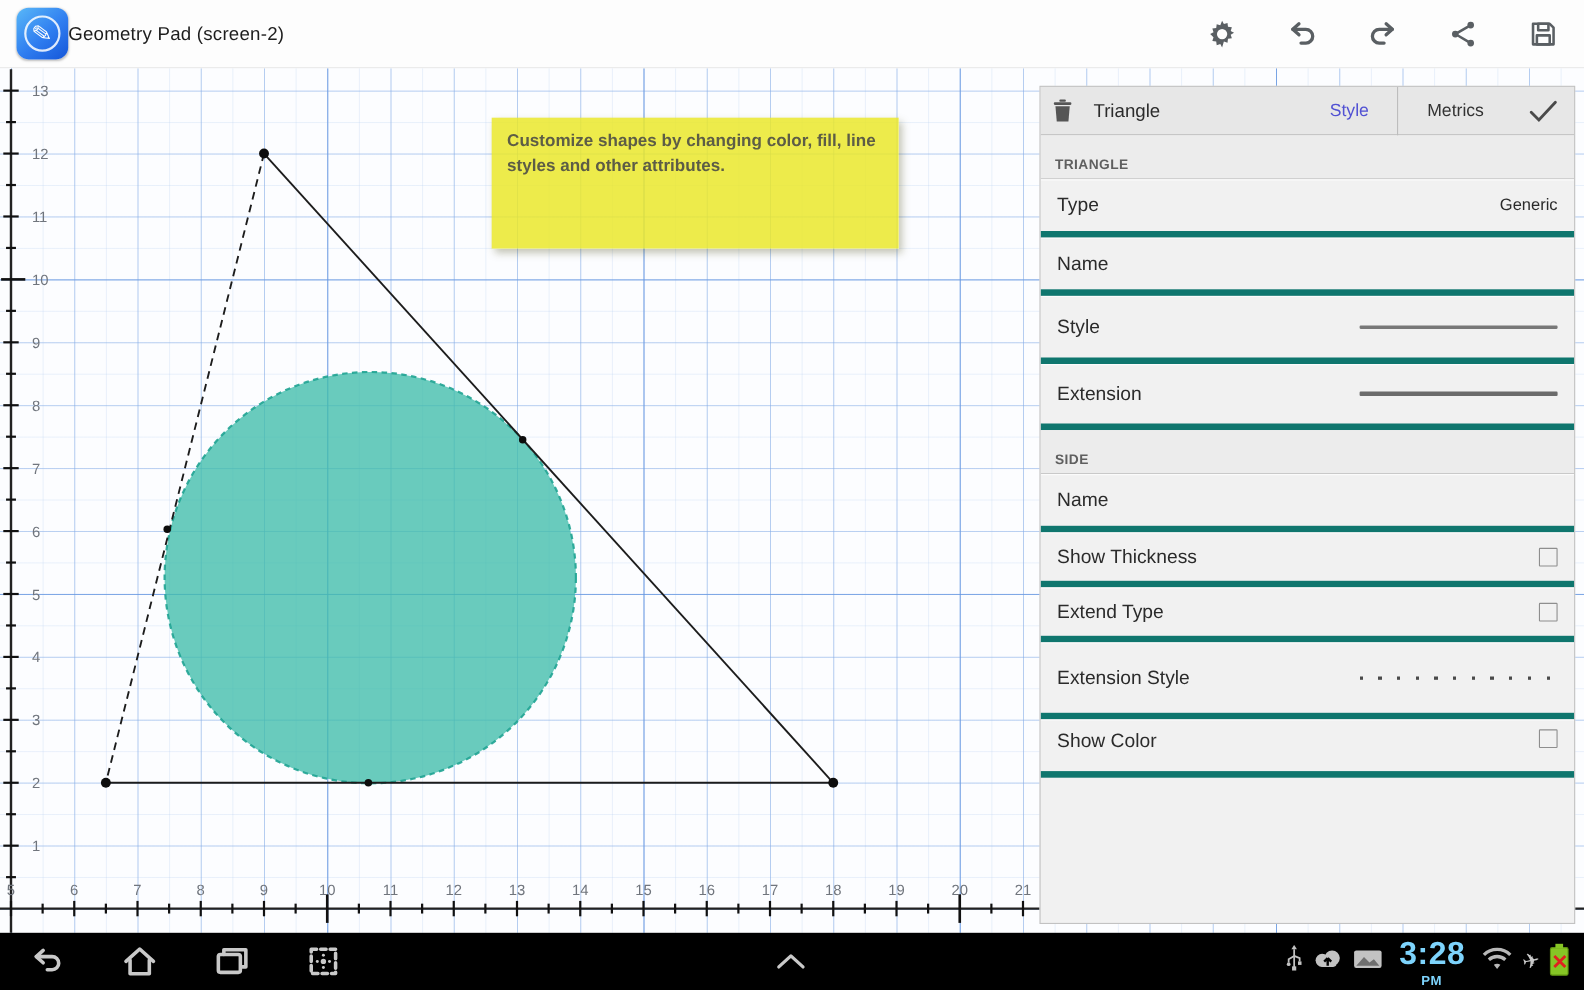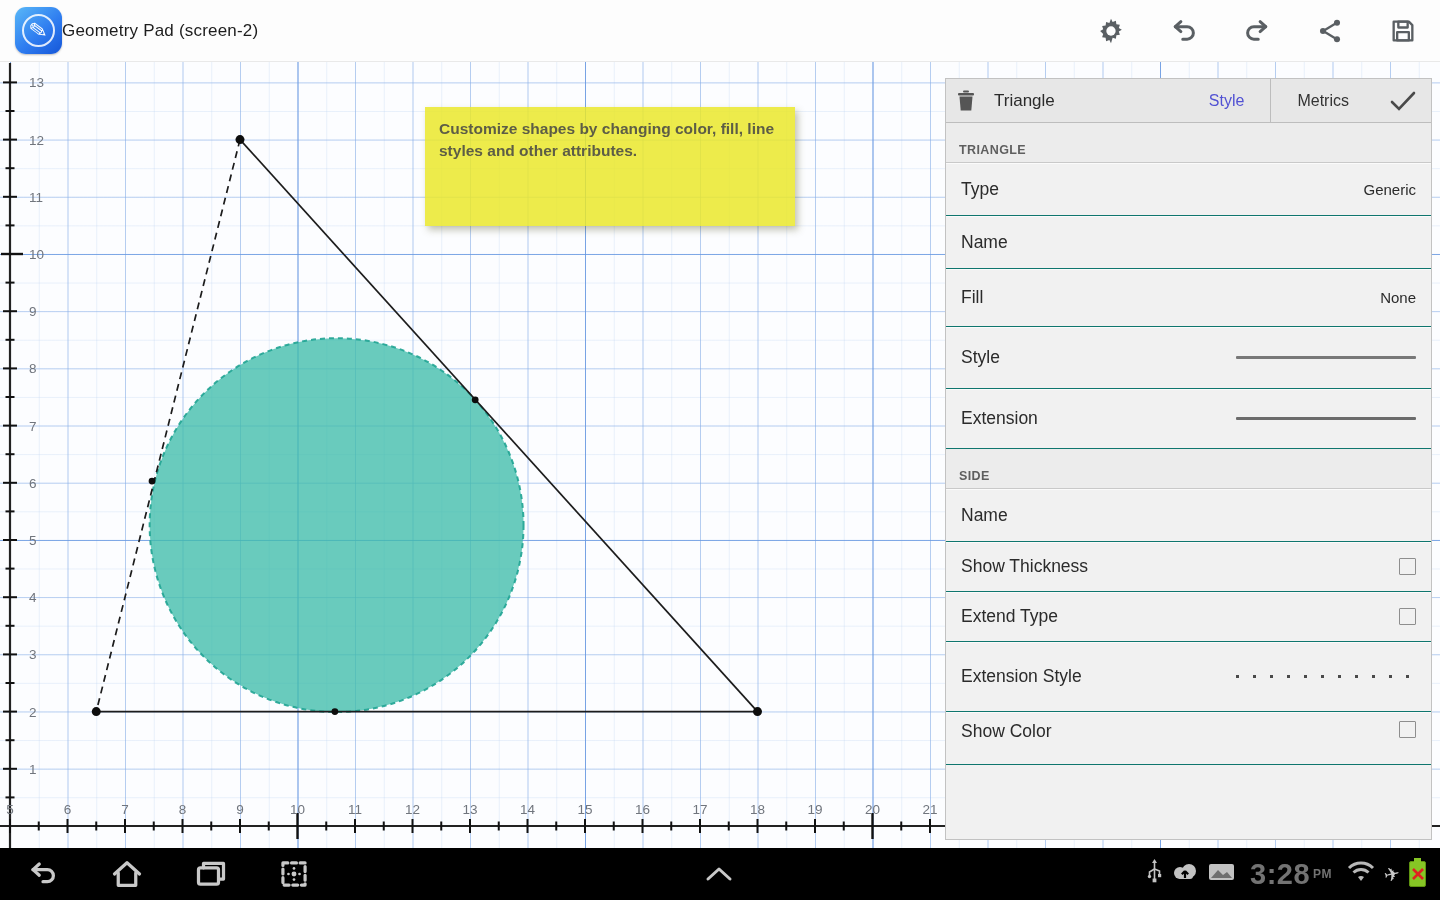--- a/index.html
+++ b/index.html
@@ -29,55 +29,55 @@
     background-size:
       287.5px 100%, 100% 286px,
       57.5px 100%, 100% 57.2px,
       28.75px 100%, 100% 28.6px;
     background-position:
       10px 0, 0 192px,
       10px 0, 0 20.4px,
       10px 0, 0 20.4px;
   }
   #geo-svg { position:absolute; left:0; top:0; width:1440px; height:900px; z-index:2; }
-  #sticky-note { position:absolute; left:425px; top:107px; width:370px; height:119px; z-index:3;
+  #sticky-note { position:absolute; left:447px; top:107px; width:370px; height:119px; z-index:3;
     background:rgba(233,231,40,0.84); box-shadow:3px 4px 7px rgba(90,90,40,.35);
     padding:11px 14px; font-size:15.5px; font-weight:bold; color:#5d5d46; line-height:1.45; cursor:pointer; }
 
   
   #panel { position:absolute; left:945px; top:78px; width:487px; height:762px; background:#f1f1f1; border:1px solid #c2c2c2; z-index:20; overflow:hidden; }
   #panel-header { height:44px; background:#e7e7e7; border-bottom:1px solid #bdbdbd; display:flex; align-items:center; }
   #panel-header .trash { width:40px; display:flex; justify-content:center; cursor:pointer; }
   #panel-title { font-size:17px; color:#2b2b2b; margin-left:8px; }
   .tab { font-size:16px; padding:0 26px; height:44px; display:flex; align-items:center; cursor:pointer; }
   #tab-style { color:#5151d3; margin-left:auto; }
   .vdiv { width:1px; height:44px; background:#bdbdbd; }
   #tab-metrics { color:#333; }
   #panel-check { width:56px; display:flex; justify-content:center; cursor:pointer; }
 
   .section-hdr { height:40px; background:#ececec; border-bottom:1px solid #c9c9c9; display:flex; align-items:flex-end; padding:0 13px 5px; font-size:12.5px; font-weight:bold; color:#5f5f5f; letter-spacing:.4px; }
-  .prow { display:flex; align-items:center; padding:0 15px; background:#f1f1f1; border-bottom:1px solid #0f766e; box-shadow:inset 0 1px 0 rgba(255,255,255,.7); cursor:pointer; }
+  .prow { display:flex; align-items:center; padding:0 15px; background:#f1f1f1; border-bottom:6px solid #0f766e; box-shadow:inset 0 1px 0 rgba(255,255,255,.7); cursor:pointer; }
   .prow .lbl { font-size:17.5px; color:#2b2b2b; }
   .prow .val { margin-left:auto; font-size:15px; color:#2b2b2b; }
   .swatch { margin-left:auto; width:180px; height:44px; background:#000; }
   .linepre { margin-left:auto; width:180px; height:3px; background:#787878; border-radius:1px; }
   .linepre.thick { height:3.5px; background:#6b6b6b; }
   .dotpre { margin-left:auto; width:180px; height:3px; background-image:repeating-linear-gradient(90deg,#4a4a4a 0 3px, transparent 3px 17px); }
   .cbox { margin-left:auto; width:17px; height:17px; border:1.5px solid #8e8e8e; background:transparent; border-radius:1px; }
   .row-cut { align-items:flex-start; padding-top:9px; }
 
   
   #navbar { position:absolute; left:0; top:848px; width:1440px; height:52px; background:#000; z-index:40; display:flex; align-items:center; }
   .nav-btn { display:flex; align-items:center; justify-content:center; cursor:pointer; }
   .nav-btn svg { stroke:#c9c9c9; fill:none; stroke-width:2.6; stroke-linecap:round; stroke-linejoin:round; }
   #nav-left { display:flex; gap:50px; margin-left:26px; }
   #nav-center { position:absolute; left:700px; top:0; height:52px; display:flex; align-items:center; }
   #nav-right { margin-left:auto; margin-right:14px; display:flex; align-items:center; gap:9px; }
-  #clock { color:#737373; font-size:29px; font-weight:bold; letter-spacing:.5px; display:flex; align-items:center; margin:0 6px; }
-  #clock .ampm { font-size:12px; font-weight:bold; margin-left:3px; }
+  #clock { color:#7dd3fc; font-size:29px; font-weight:bold; letter-spacing:.5px; display:flex; align-items:flex-start; margin:0 6px;flex-direction:column; }
+  #clock .ampm { font-size:12px; font-weight:bold; margin-left:20px; }
   .st-icon svg { fill:#c2c2c2; stroke:none; }
   .plane { color:#c9c9c9; font-size:19px; transform:rotate(-12deg); }
   #battery { position:relative; width:17px; height:26px; background:#86c525; border-radius:2px; border:1px solid #5f9410; }
   #battery:before { content:""; position:absolute; left:4px; top:-4px; width:7px; height:4px; background:#86c525; }
   #battery svg { position:absolute; left:1px; top:5px; }
 </style>
 </head>
 <body>
 
 <div id="topbar">
@@ -267,24 +267,20 @@
   <div class="section-hdr">TRIANGLE</div>
 
   <div class="prow" style="height:53px">
     <span class="lbl">Type</span>
     <span class="val">Generic</span>
   </div>
   <div class="prow" style="height:53px">
     <span class="lbl">Name</span>
     <span class="val"></span>
   </div>
-  <div class="prow" style="height:58px">
-    <span class="lbl">Fill</span>
-    <span class="val">None</span>
-  </div>
   <div class="prow" style="height:62px">
     <span class="lbl">Style</span>
     <span class="linepre"></span>
   </div>
   <div class="prow" style="height:60px">
     <span class="lbl">Extension</span>
     <span class="linepre thick"></span>
   </div>
 
   <div class="section-hdr">SIDE</div>

